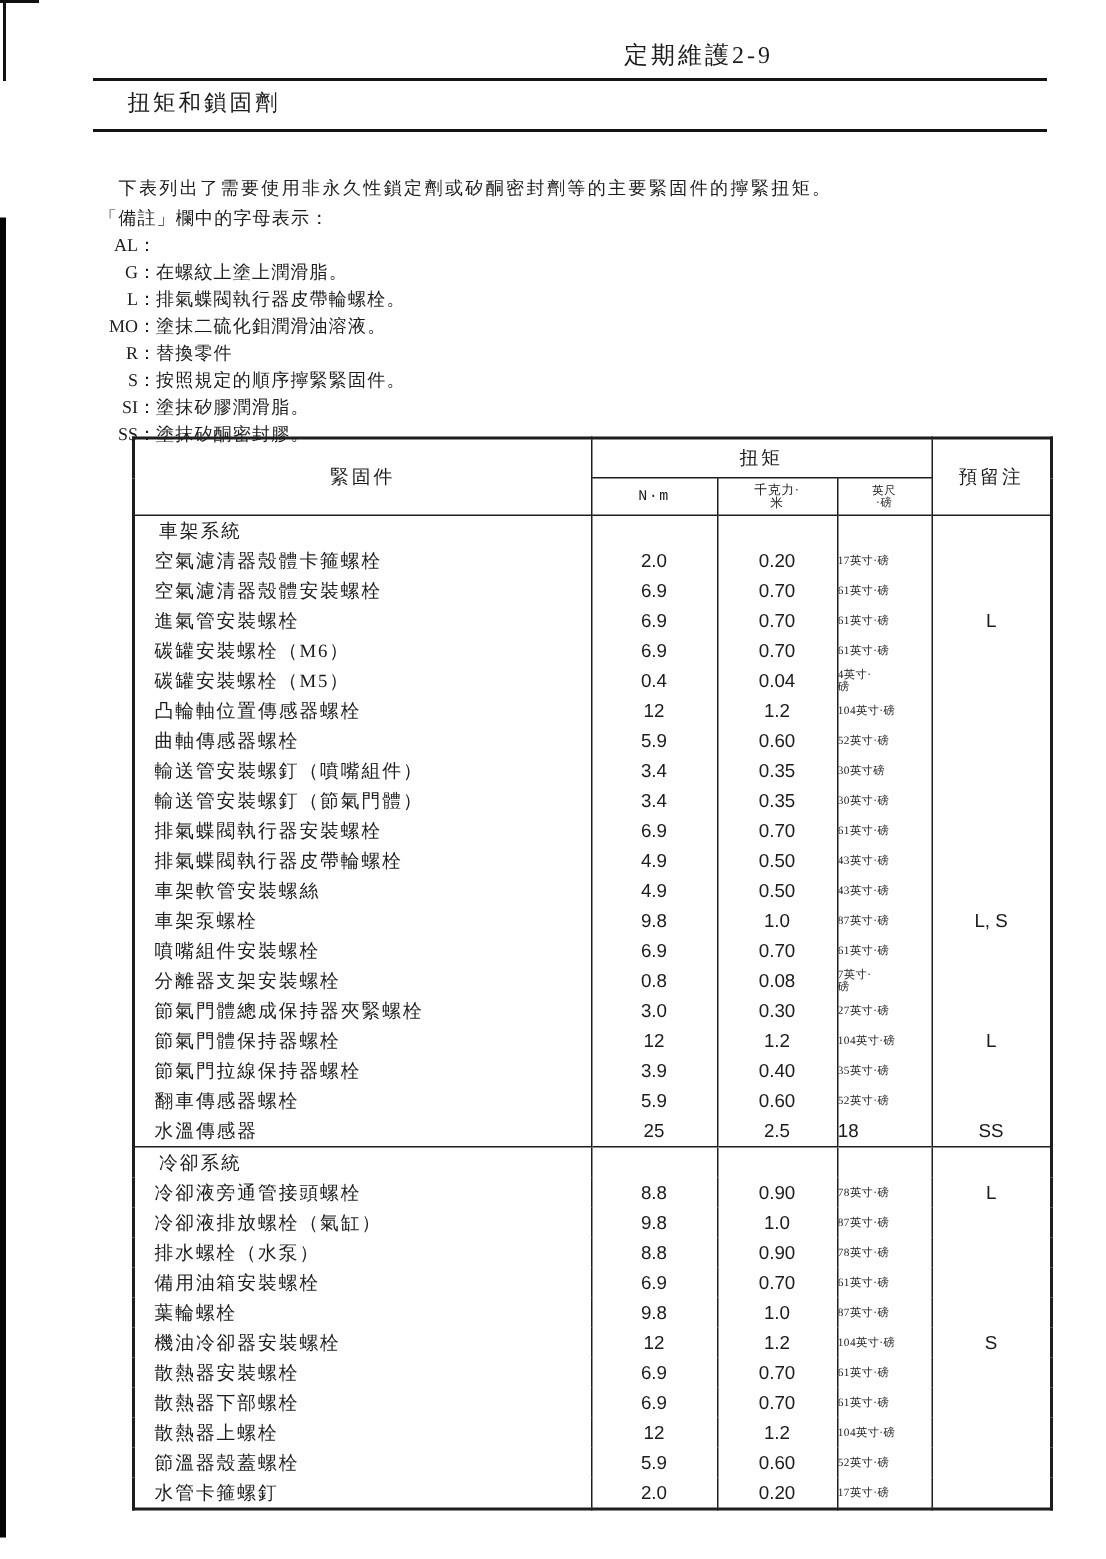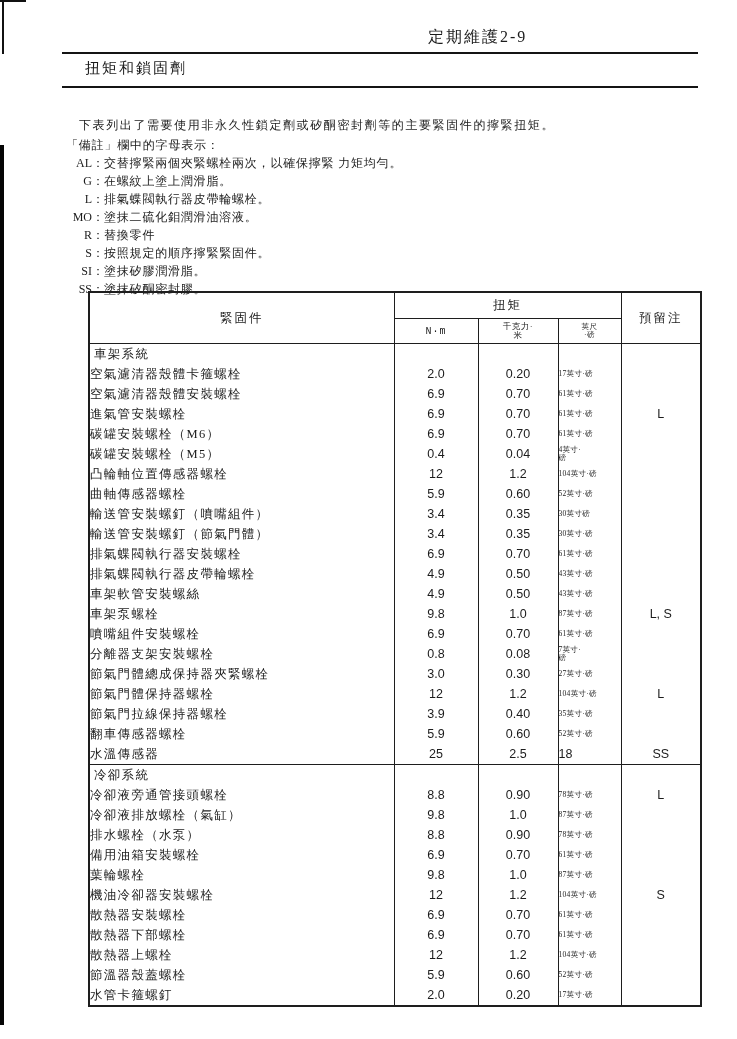--- a/index.html
+++ b/index.html
@@ -5,21 +5,21 @@
   html,body{margin:0;padding:0;background:#ffffff;}
   .page{
     position:relative;width:737px;height:1039px;background:#ffffff;
     font-family:"Liberation Serif",serif;color:#1c1c1c;overflow:hidden;
   }
   
   .left-bar{position:absolute;left:0;top:145px;width:4px;height:880px;background:#050505;}
   .corner-v{position:absolute;left:2px;top:0;width:2px;height:54px;background:#111;}
   .corner-h{position:absolute;left:0;top:0;width:26px;height:2px;background:#111;}
   
-  .page-header{position:absolute;left:428px;top:27px;font-size:16px;letter-spacing:2px;white-space:nowrap;}
+  .page-header{position:absolute;left:416px;top:27px;font-size:16px;letter-spacing:2px;white-space:nowrap;}
   .rule-1{position:absolute;left:62px;top:52px;width:636px;height:2px;background:#141414;}
   .section-title{position:absolute;left:85px;top:59px;margin:0;font-size:15px;font-weight:normal;letter-spacing:2px;white-space:nowrap;}
   .rule-2{position:absolute;left:62px;top:86px;width:636px;height:2px;background:#141414;}
   .intro{position:absolute;left:63px;top:101px;margin:16px;font-size:12px;letter-spacing:1.6px;white-space:nowrap;}
   
   .legend{position:absolute;left:64px;top:136px;font-size:12px;line-height:18px;letter-spacing:0.8px;}
   .legend-heading{margin:0 0 0 2px;}
   .legend-row{display:flex;}
   .legend-label{display:block;width:40px;text-align:right;letter-spacing:0;flex:0 0 40px;}
   .legend-text{display:block;white-space:nowrap;}
@@ -34,23 +34,23 @@
     padding:0;font-weight:normal;overflow:hidden;
   }
   .torque-table thead th{border-bottom:1.5px solid #1e1e1e;}
   .h-fastener{font-size:12.5px;letter-spacing:2px;}
   .h-torque{height:25px;font-size:12.5px;letter-spacing:2px;}
   .h-note{font-size:12.5px;letter-spacing:2px;}
   .h-nm{height:24px;font-family:Liberation Mono, monospace;font-size:10px;letter-spacing:1px;}
   .h-kgf{font-size:8.5px;line-height:9px;white-space:pre-line;letter-spacing:0.5px;}
   .h-ftlb{font-size:7.5px;line-height:8px;white-space:pre-line;letter-spacing:0.5px;}
   .torque-table tbody td{height:20px;}
-  td.name{font-size:12.5px;letter-spacing:1.3px;white-space:nowrap;}
+  td.name{font-size:12.5px;letter-spacing:1.3px;padding-left:13px;white-space:nowrap;}
   tr.section-row td{border-top:1.5px solid #1e1e1e;}
-  tr.section-row td.name{padding-left:4px;}
+  tr.section-row td.name{padding-left:16px;}
   td.num{font-family:"Liberation Sans",sans-serif;font-size:12.5px;text-align:center;}
   td.ftlb{font-size:7.5px;line-height:8px;text-align:left;white-space:pre-line;letter-spacing:0.3px;}
   td.ftlb.big{font-family:"Liberation Sans",sans-serif;font-size:12.5px;line-height:normal;letter-spacing:0;}
   td.note{font-family:"Liberation Sans",sans-serif;font-size:12.5px;text-align:center;}
 </style>
 </head>
 <body>
 
 <div class="page">
 
@@ -61,21 +61,20 @@
   <div class="page-header">定期維護2-9</div>
   <div class="rule-1"></div>
   <h1 class="section-title">扭矩和鎖固劑</h1>
   <div class="rule-2"></div>
   <p class="intro">下表列出了需要使用非永久性鎖定劑或矽酮密封劑等的主要緊固件的擰緊扭矩。</p>
 
   <div class="legend">
     <p class="legend-heading">「備註」欄中的字母表示：</p>
     <div class="legend-row">
       <span class="legend-label">AL：</span>
-      <span class="legend-text">交替擰緊兩個夾緊螺栓兩次，以確保擰緊 力矩均勻。</span>
     </div>
     <div class="legend-row">
       <span class="legend-label">G：</span>
       <span class="legend-text">在螺紋上塗上潤滑脂。</span>
     </div>
     <div class="legend-row">
       <span class="legend-label">L：</span>
       <span class="legend-text">排氣蝶閥執行器皮帶輪螺栓。</span>
     </div>
     <div class="legend-row">

